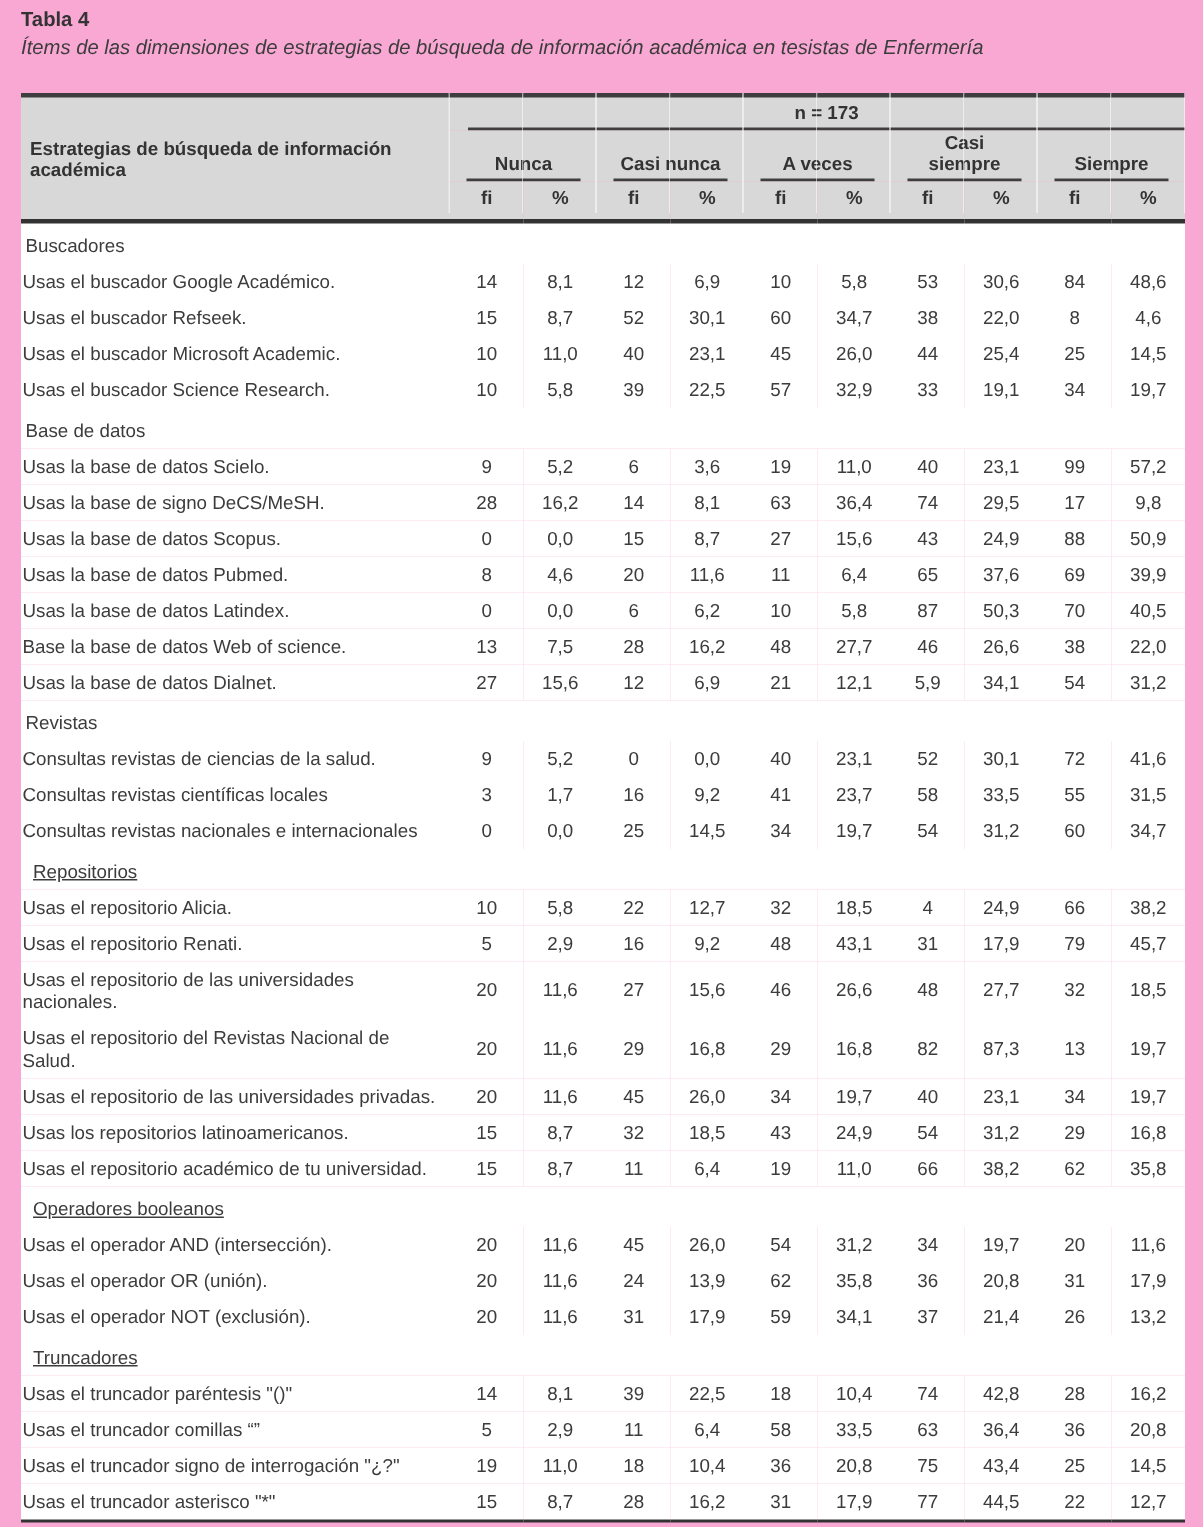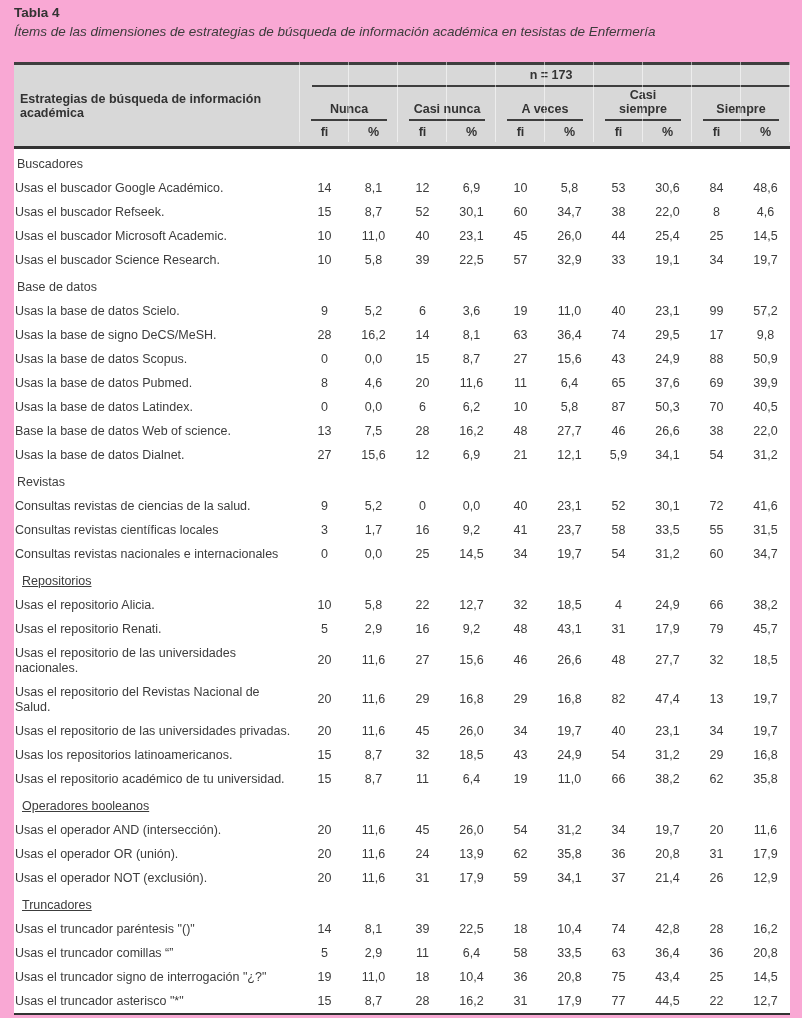--- a/index.html
+++ b/index.html
@@ -365,21 +365,21 @@
         </tr>
         <tr>
           <td class="label-cell">Usas el repositorio del Revistas Nacional de Salud.</td>
           <td class="num-cell">20</td>
           <td class="num-cell">11,6</td>
           <td class="num-cell">29</td>
           <td class="num-cell">16,8</td>
           <td class="num-cell">29</td>
           <td class="num-cell">16,8</td>
           <td class="num-cell">82</td>
-          <td class="num-cell">47,4</td>
+          <td class="num-cell">87,3</td>
           <td class="num-cell">13</td>
           <td class="num-cell">19,7</td>
         </tr>
         <tr>
           <td class="label-cell">Usas el repositorio de las universidades privadas.</td>
           <td class="num-cell">20</td>
           <td class="num-cell">11,6</td>
           <td class="num-cell">45</td>
           <td class="num-cell">26,0</td>
           <td class="num-cell">34</td>
@@ -448,21 +448,21 @@
           <td class="label-cell">Usas el operador NOT (exclusión).</td>
           <td class="num-cell">20</td>
           <td class="num-cell">11,6</td>
           <td class="num-cell">31</td>
           <td class="num-cell">17,9</td>
           <td class="num-cell">59</td>
           <td class="num-cell">34,1</td>
           <td class="num-cell">37</td>
           <td class="num-cell">21,4</td>
           <td class="num-cell">26</td>
-          <td class="num-cell">12,9</td>
+          <td class="num-cell">13,2</td>
         </tr>
         <tr>
           <td colspan="11" class="section-cell indent">Truncadores</td>
         </tr>
         <tr>
           <td class="label-cell">Usas el truncador paréntesis "()"</td>
           <td class="num-cell">14</td>
           <td class="num-cell">8,1</td>
           <td class="num-cell">39</td>
           <td class="num-cell">22,5</td>

